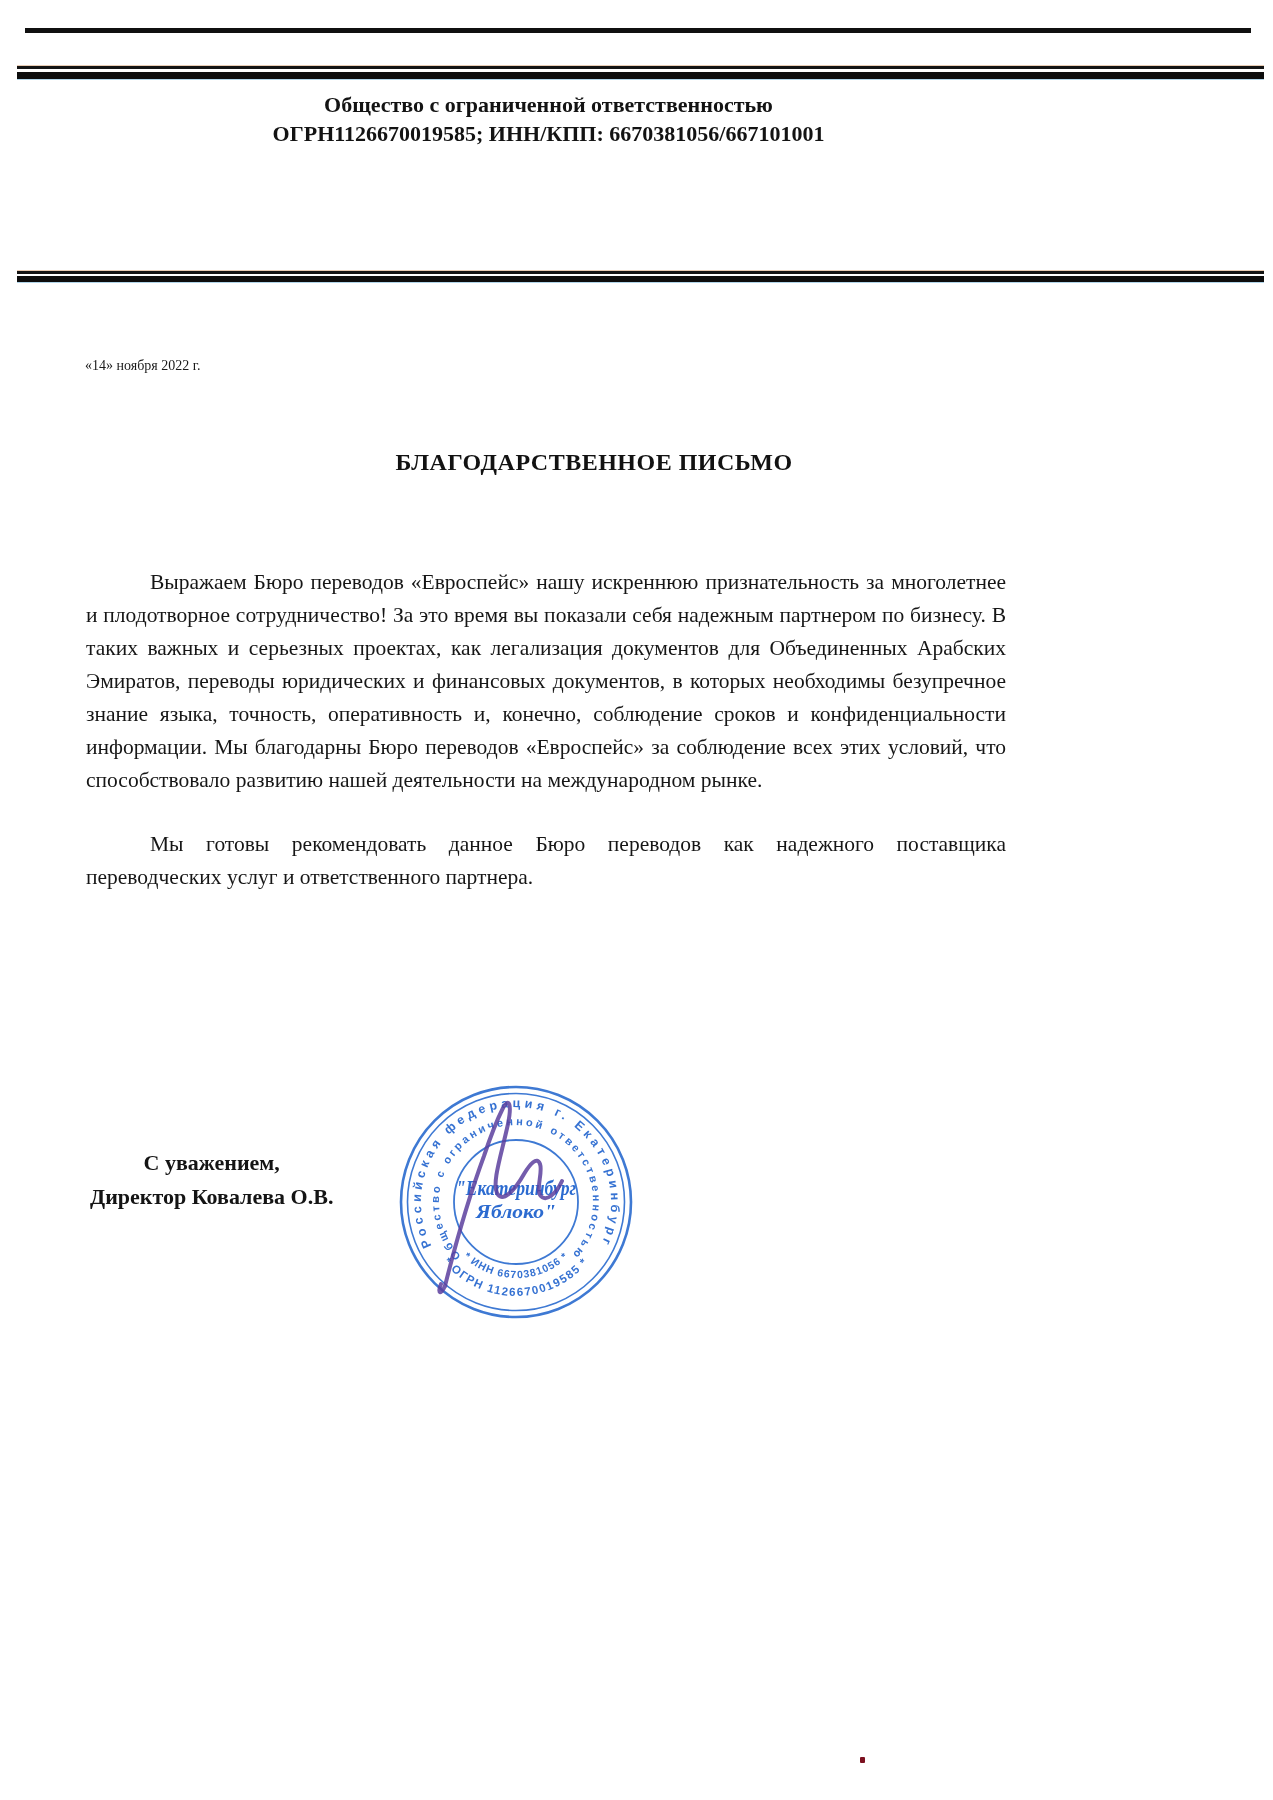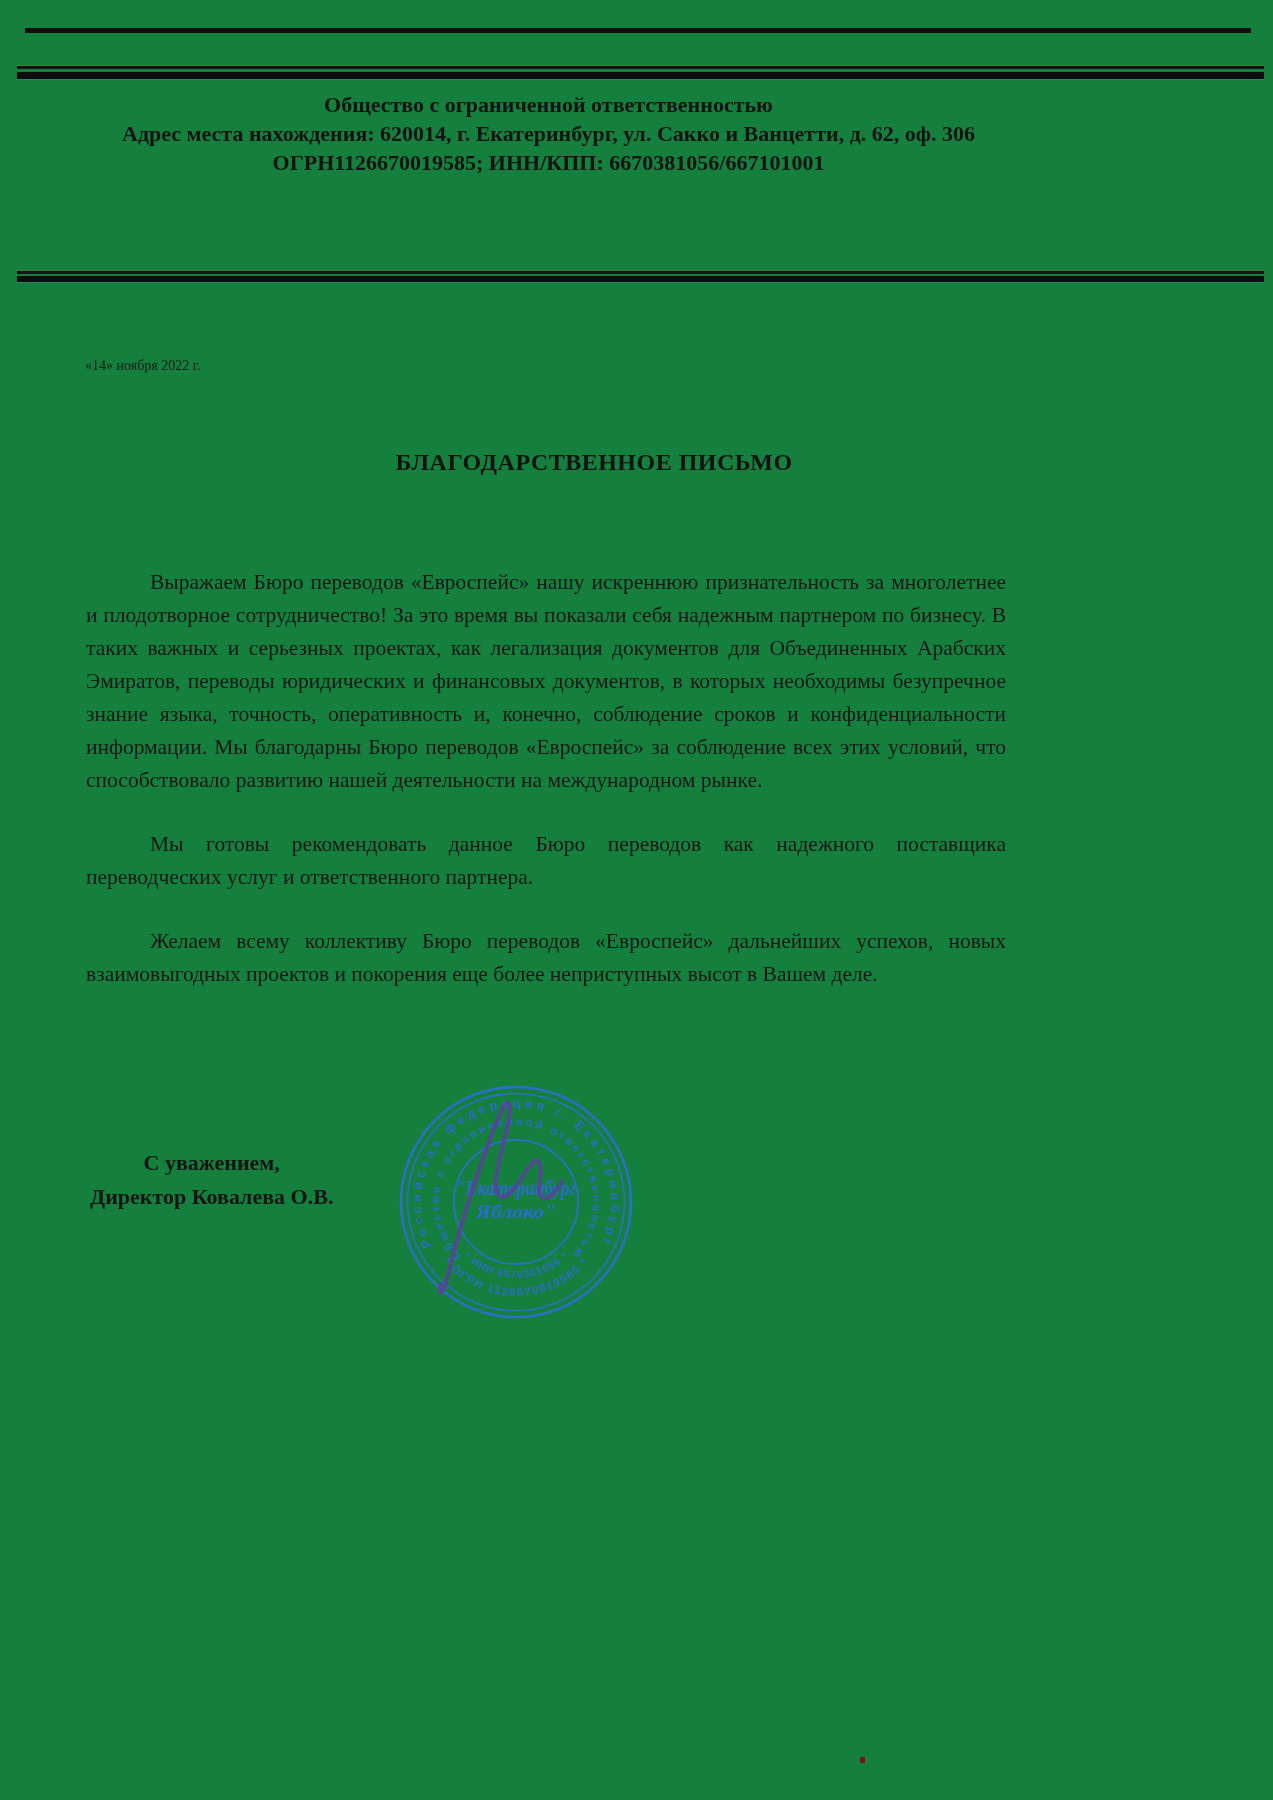--- a/index.html
+++ b/index.html
@@ -1,19 +1,19 @@
 <!DOCTYPE html>
 <html><head>
 <meta charset="utf-8">
 <style>
   html,body{margin:0;padding:0;}
   body{background:#e8e8e8;font-family:"Liberation Serif", serif;}
   .page{
     position:relative;width:1273px;height:1800px;margin:0 auto;
-    background:#15803d;overflow:hidden;color:#161616;
+    background:#ffffff;overflow:hidden;color:#161616;
   }
   
   .top-scan-line{position:absolute;top:28px;left:25px;right:22px;height:5px;background:#101010;}
   
   .rule{position:absolute;left:17px;right:9px;}
   .rule .thin{height:3px;background:#141414;box-shadow:0 -1px 0 rgba(190,110,40,.35);}
   .rule .gap{height:3px;}
   .rule .thick{height:7px;background:#0d0d0d;box-shadow:0 1px 0 rgba(60,150,200,.4);}
   .rule-top{top:66px;}
   .rule-bottom{top:271px;}
@@ -53,38 +53,36 @@
   <div class="top-scan-line"></div>
 
   <div class="rule rule-top">
     <div class="thin"></div>
     <div class="gap"></div>
     <div class="thick"></div>
   </div>
 
   <div class="letterhead">
     <div>Общество с ограниченной ответственностью</div>
-    <div>Адрес места нахождения: 620014, г. Екатеринбург, ул. Сакко и Ванцетти, д. 62, оф. 306</div>
     <div>ОГРН1126670019585; ИНН/КПП: 6670381056/667101001</div>
   </div>
 
   <div class="rule rule-bottom">
     <div class="thin"></div>
     <div class="gap"></div>
     <div class="thick"></div>
   </div>
 
   <div class="date-line">«14» ноября 2022 г.</div>
 
   <div class="letter-title">БЛАГОДАРСТВЕННОЕ ПИСЬМО</div>
 
   <div class="letter-body">
     <p>Выражаем Бюро переводов «Евроспейс» нашу искреннюю признательность за многолетнее и плодотворное сотрудничество! За это время вы показали себя надежным партнером по бизнесу. В таких важных и серьезных проектах, как легализация документов для Объединенных Арабских Эмиратов, переводы юридических и финансовых документов, в которых необходимы безупречное знание языка, точность, оперативность и, конечно, соблюдение сроков и конфиденциальности информации. Мы благодарны Бюро переводов «Евроспейс» за соблюдение всех этих условий, что способствовало развитию нашей деятельности на международном рынке.</p>
     <p>Мы готовы рекомендовать данное Бюро переводов как надежного поставщика переводческих услуг и ответственного партнера.</p>
-    <p>Желаем всему коллективу Бюро переводов «Евроспейс» дальнейших успехов, новых взаимовыгодных проектов и покорения еще более неприступных высот в Вашем деле.</p>
   </div>
 
   <div class="sign-block">
     <div>С уважением,</div>
     <div>Директор Ковалева О.В.</div>
   </div>
 
   <div class="stamp">
     <svg width="240" height="240" viewBox="0 0 240 240">
       <g fill="none" stroke="#2e6ed0" opacity="0.92">

